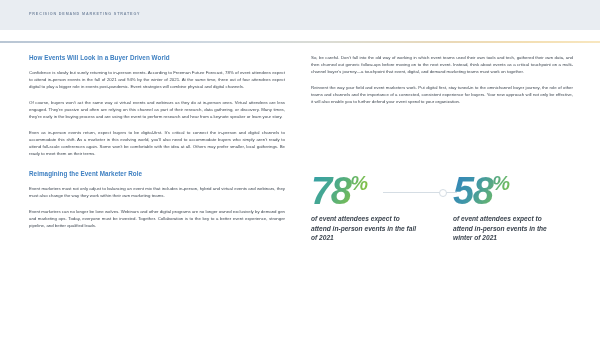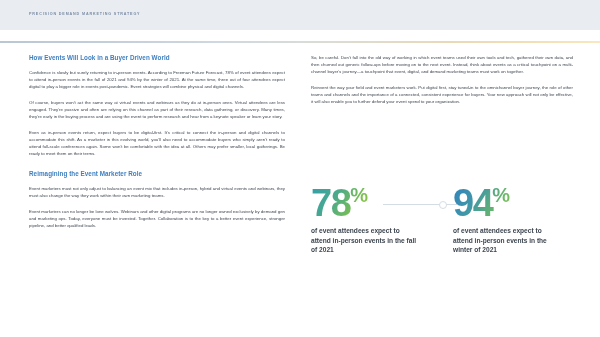--- a/index.html
+++ b/index.html
@@ -64,22 +64,22 @@
     text-align: left;
   }
   p.body { margin-bottom: 8.5px; }
   p.body:last-child { margin-bottom: 0; }
 
   .subhead-gap { margin-top: 13px; }
 
   
   .stats {
     position: absolute;
-    left: 311px; top: 176px;
-    width: 265px; height: 120px;
+    left: 311px; top: 164px;
+    width: 265px; height: 120px; font-style: italic;
   }
   .stats-row {
     position: relative;
     height: 42px;
   }
   .bignum {
     position: absolute;
     font-size: 38px;
     font-weight: 700;
     letter-spacing: -1.5px;
@@ -165,21 +165,21 @@
   </div>
 
   <div class="stats">
     <div class="stats-row">
       <div class="bignum num-78">
         <span>78</span><span class="pct">%</span>
       </div>
       <div class="connector-line"></div>
       <div class="connector-dot"></div>
       <div class="bignum num-94">
-        <span>94</span><span class="pct">%</span>
+        <span>58</span><span class="pct">%</span>
       </div>
     </div>
     <div class="stat-captions">
       <div class="caption cap-left">of event attendees expect to attend in-person events in the fall of 2021</div>
       <div class="caption cap-right">of event attendees expect to attend in-person events in the winter of 2021</div>
     </div>
   </div>
 
 </div>
 

